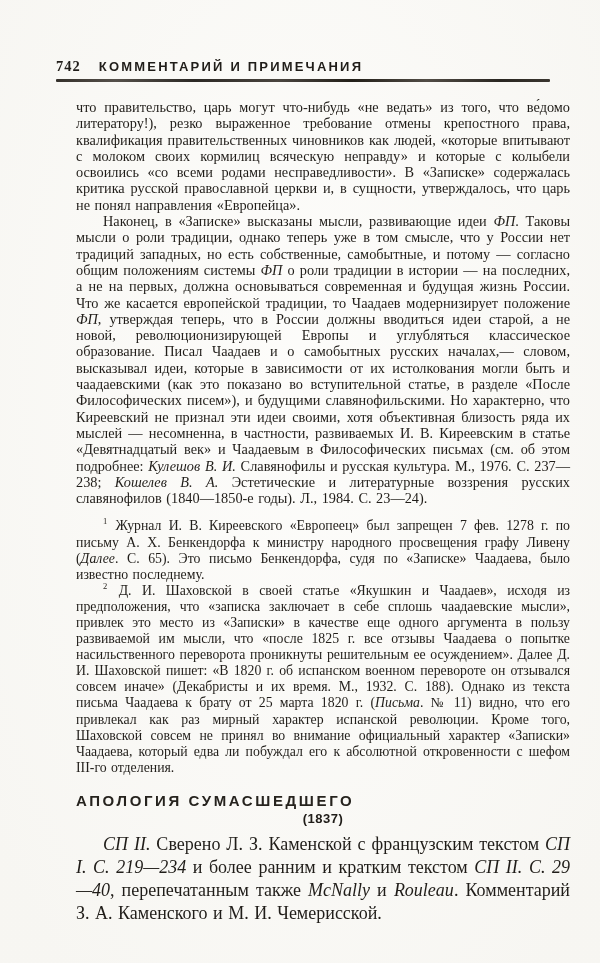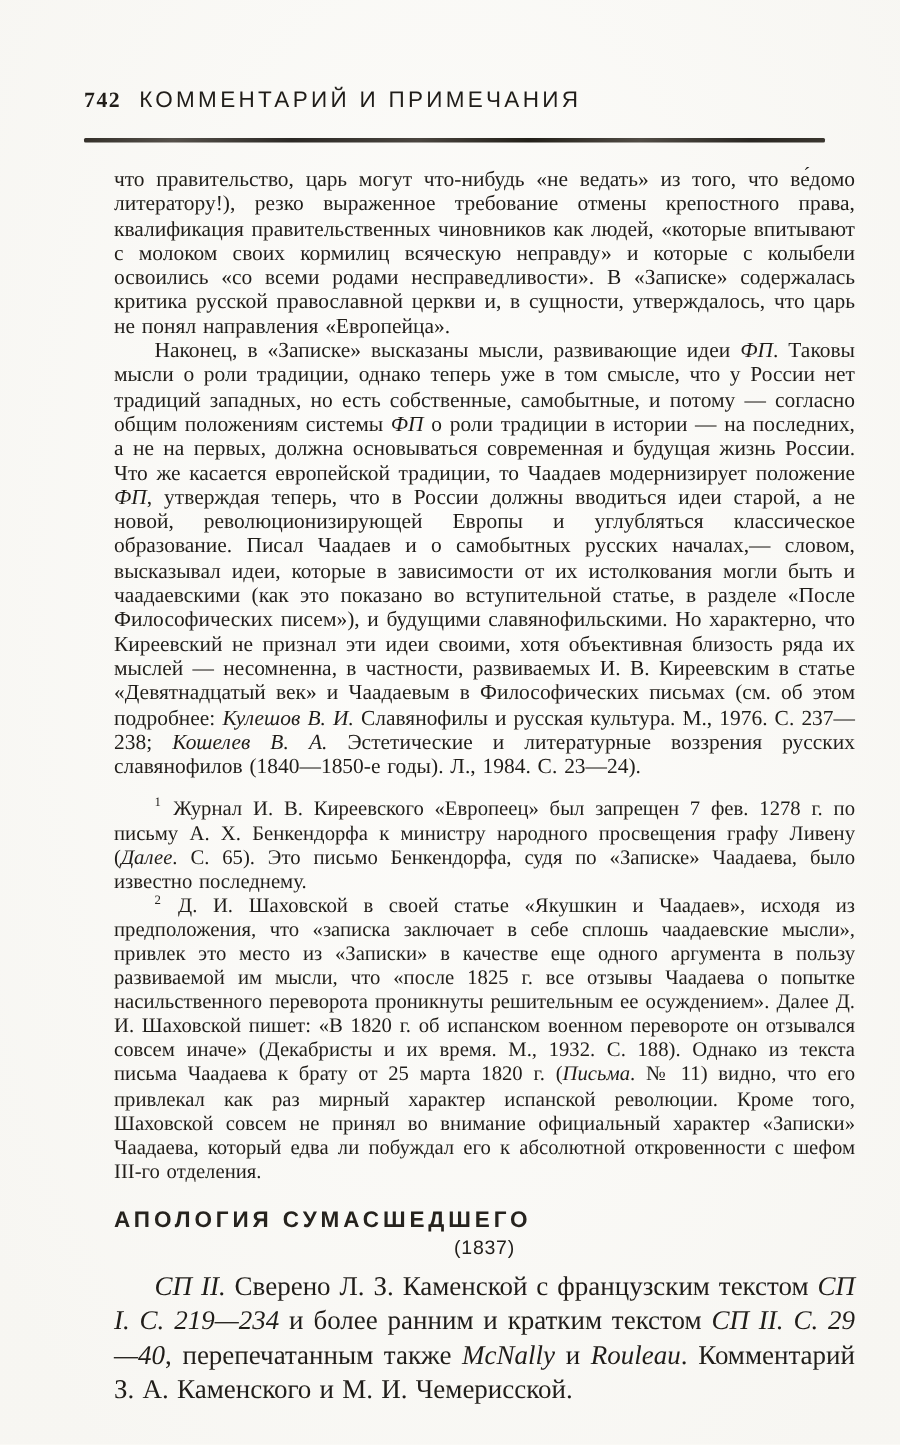--- a/index.html
+++ b/index.html
@@ -20,33 +20,33 @@
     height: 963px;
     box-sizing: border-box;
     padding: 58px 50px 30px 56px;
     background:
       radial-gradient(ellipse at 50% 40%, rgba(255,255,255,0.5), rgba(0,0,0,0.015) 90%),
       #fbfaf6;
   }
   .running-head {
     display: flex;
     align-items: baseline;
-    gap: 12px;
+    gap: 18px;
     font-weight: bold;
-    margin-bottom: 16px;
+    margin-bottom: 4px;
   }
   .page-number {
     font-size: 14.5px;
     letter-spacing: 1px;
   }
   .running-title {
-    font-size: 15px;
+    font-size: 13px;
     letter-spacing: 2.2px;
     font-family: "Liberation Sans", "DejaVu Sans", sans-serif;
-    font-weight: 400;
+    font-weight: 700;
   }
   .head-rule {
     height: 3px;
     width: 494px;
     margin-bottom: 17px;
     background: linear-gradient(90deg,
       #35312b 0%, #55504a 12%, #2c2925 28%, #4a453f 45%,
       #232019 60%, #514c45 75%, #2a2722 90%, #3a362f 100%);
     border-radius: 1px;
   }
@@ -81,21 +81,21 @@
     margin: 16px 0 2px 0;
     font-family: "Liberation Sans", "DejaVu Sans", sans-serif;
     font-weight: 700;
     font-size: 15px;
     letter-spacing: 2.6px;
     color: #26231e;
   }
   .section-year {
     text-align: center;
     font-family: "Liberation Sans", "DejaVu Sans", sans-serif;
-    font-weight: 400;
+    font-weight: 700;
     font-size: 13px;
     margin-bottom: 7px;
     letter-spacing: 0.5px;
   }
   .section-par {
     font-size: 18px;
     line-height: 23px;
     text-indent: 27px;
   }
 </style>

